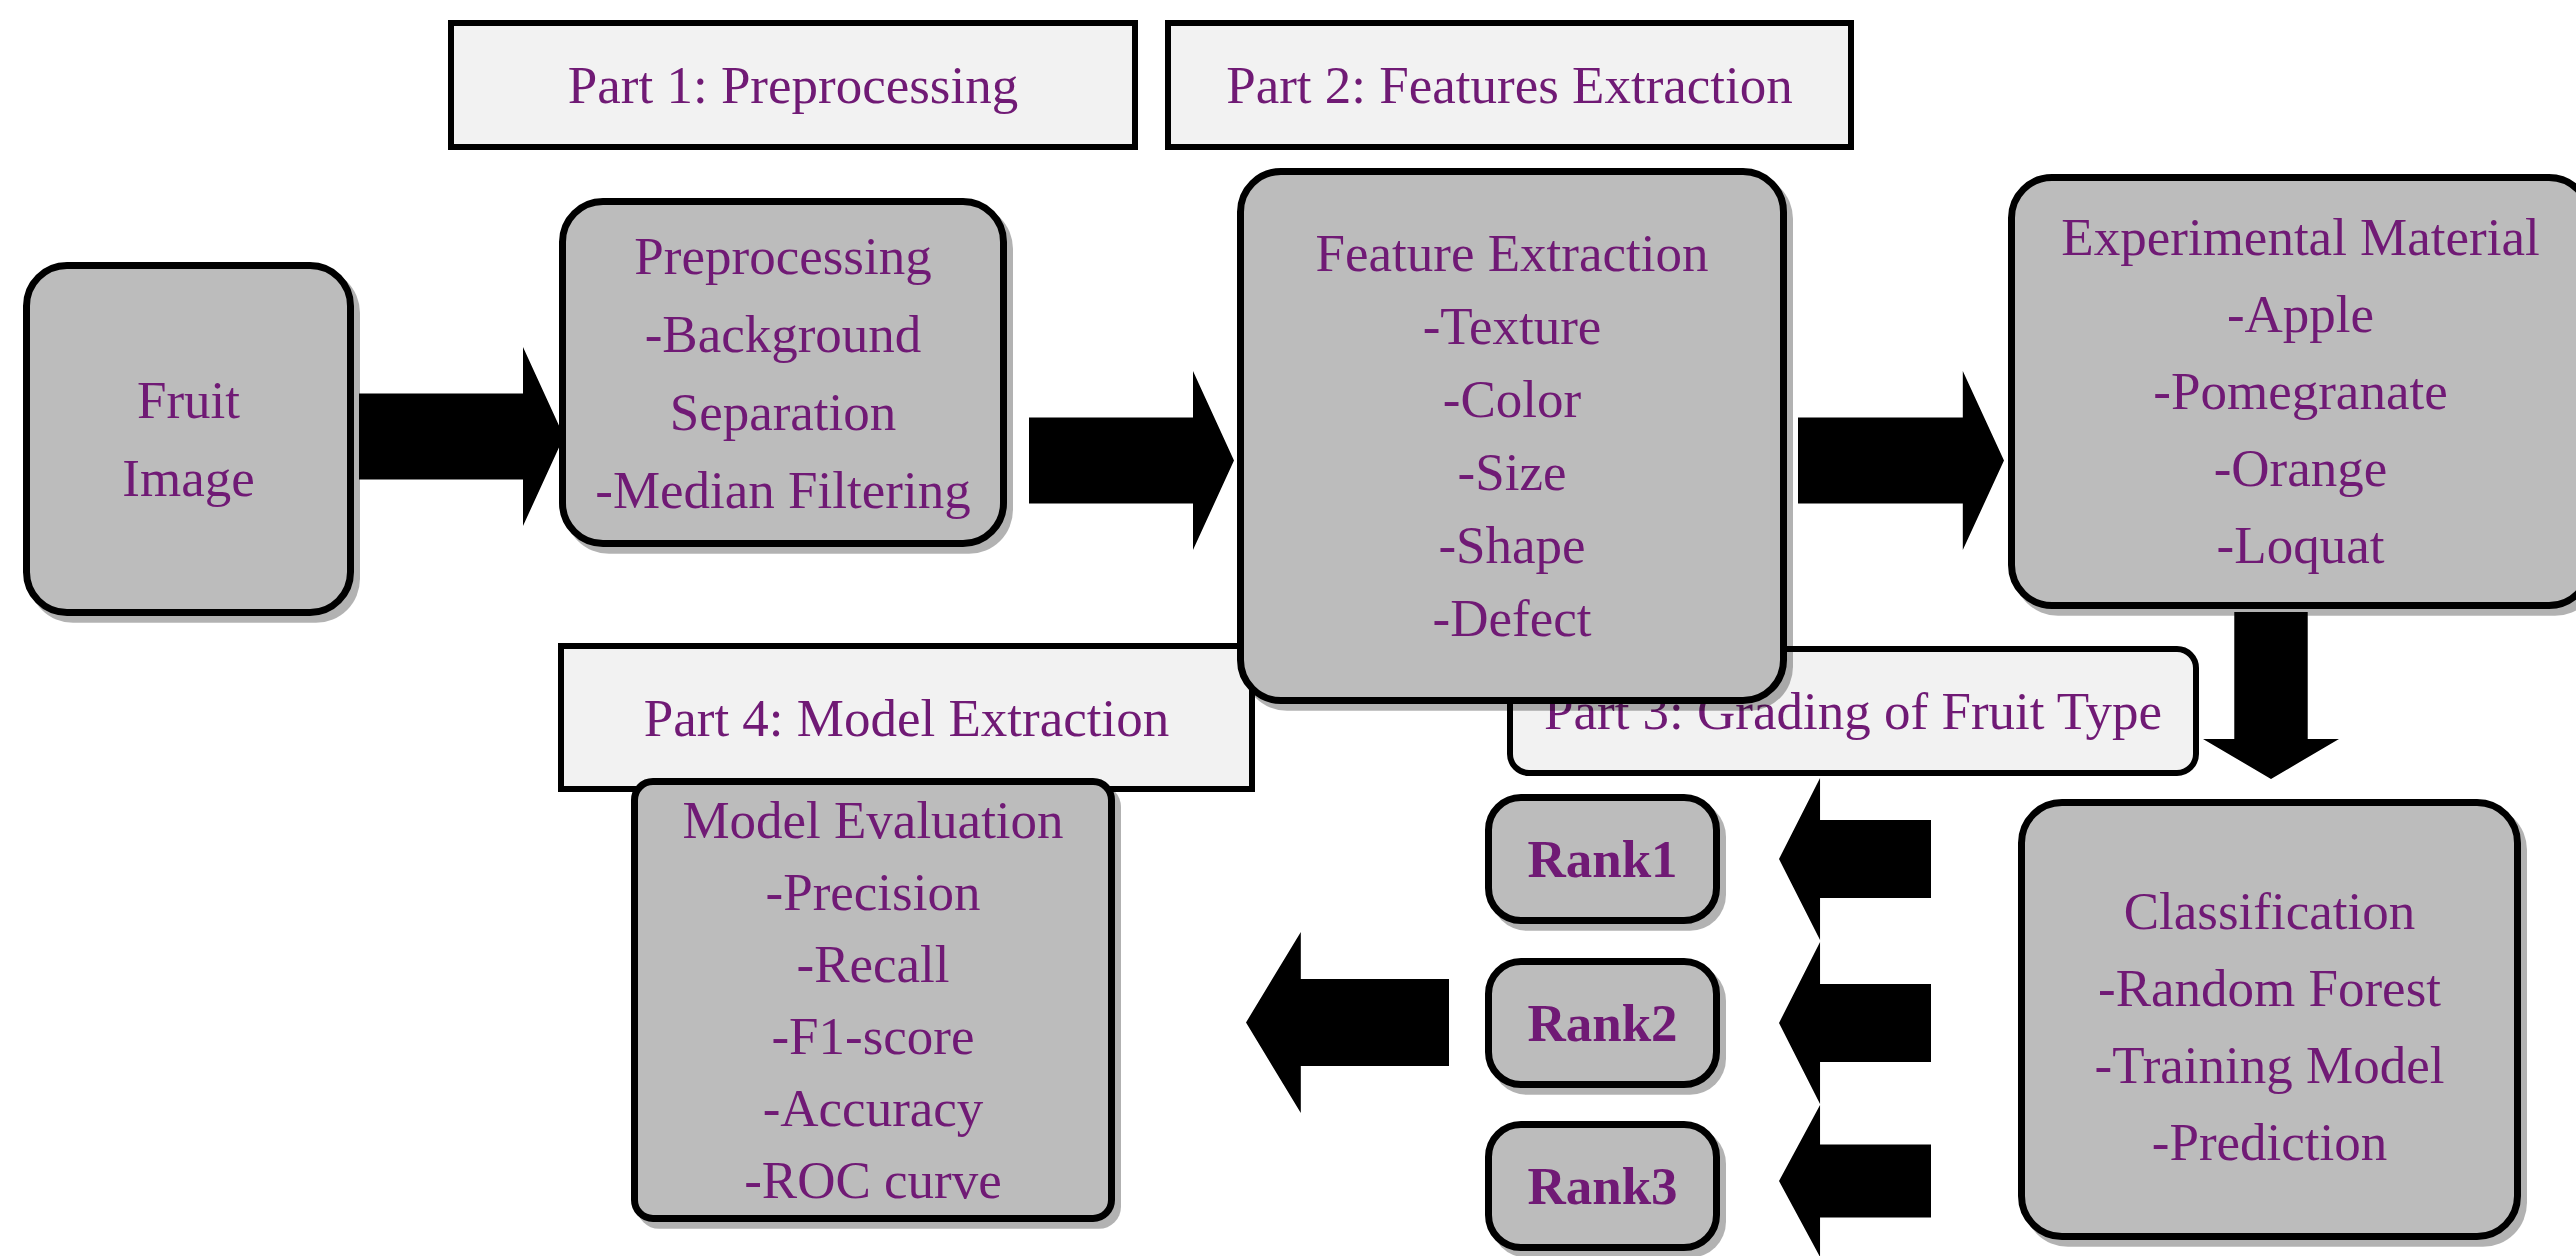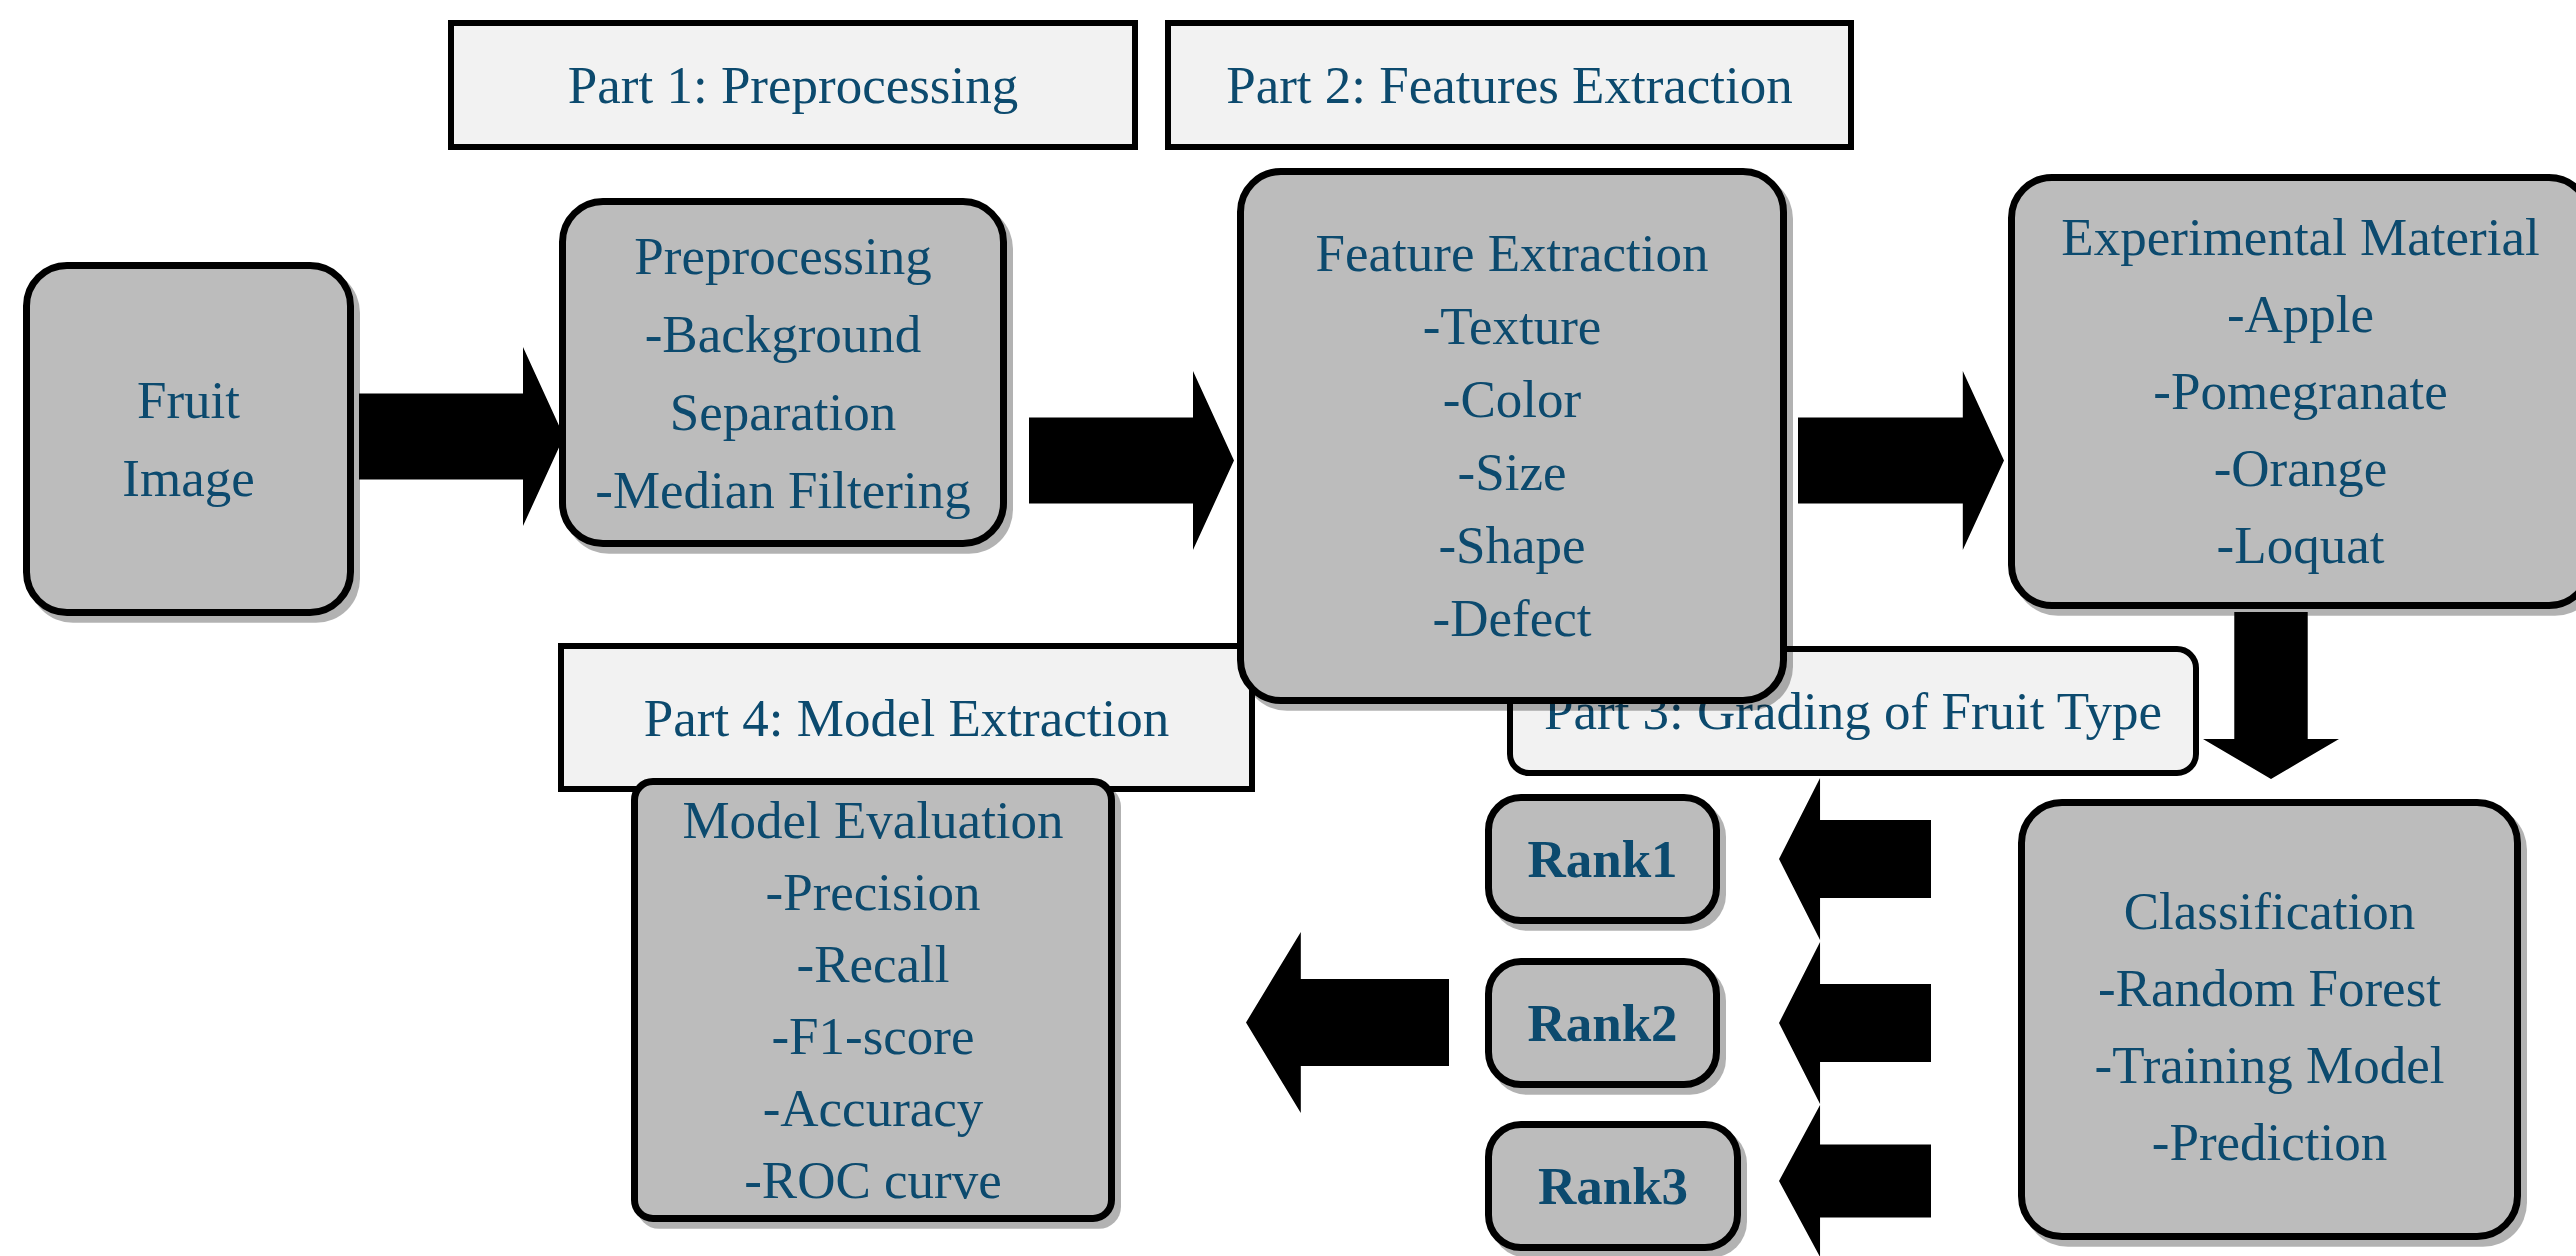--- a/index.html
+++ b/index.html
@@ -7,21 +7,21 @@
     --label-fill:#f2f2f2;
     --border:#000000;
     --arrow:#000000;
     --background:#ffffff;
   }
   html,body{margin:0;padding:0;background:var(--background);}
   #canvas{
     position:relative;width:2576px;height:1257px;overflow:hidden;
     background:var(--background);
     font-family:"Liberation Serif","DejaVu Serif",serif;
-    color:#0c4a6e;
+    color:#701a75;
   }
   .plabel{
     position:absolute;display:flex;align-items:center;justify-content:center;
     background:var(--label-fill);border:6.8px solid var(--border);
     font-size:53px;white-space:nowrap;box-sizing:border-box;
   }
   .gbox{
     position:absolute;display:flex;flex-direction:column;
     align-items:center;justify-content:center;text-align:center;
     background:var(--node-fill);border:7.7px solid var(--border);
@@ -42,21 +42,21 @@
   #part3-label{left:1507px;top:646px;width:692px;height:130px;border-radius:22px;}
 
   #fruit-image{left:23px;top:262px;width:331px;height:354px;line-height:78px;}
   #preprocessing{left:559px;top:198px;width:448px;height:349px;line-height:78px;}
   #feature-extraction{left:1237px;top:168px;width:550px;height:536px;line-height:73px;}
   #experimental-material{left:2008px;top:174px;width:585px;height:435px;line-height:77px;}
   #model-evaluation{left:631px;top:778px;width:484px;height:444px;line-height:72px;border-radius:22px;}
   #classification{left:2018px;top:799px;width:503px;height:441px;line-height:77px;padding-top:14px;}
   #rank1{left:1485px;top:794px;width:235px;height:130px;}
   #rank2{left:1485px;top:958px;width:235px;height:130px;}
-  #rank3{left:1485px;top:1121px;width:256px;height:130px;}
+  #rank3{left:1485px;top:1121px;width:235px;height:130px;}
 
   #arrow-1{left:359px;top:347px;width:205px;height:179px;}
   #arrow-2{left:1029px;top:371px;width:205px;height:179px;}
   #arrow-3{left:1798px;top:371px;width:206px;height:179px;}
   #arrow-down-1{left:2203px;top:612px;width:136px;height:167px;}
   #arrow-big-left{left:1246px;top:932px;width:203px;height:181px;}
   #arrow-rank1{left:1779px;top:778px;width:152px;height:162px;}
   #arrow-rank2{left:1779px;top:942px;width:152px;height:162px;}
   #arrow-rank3{left:1779px;top:1105px;width:152px;height:152px;}
 </style>

